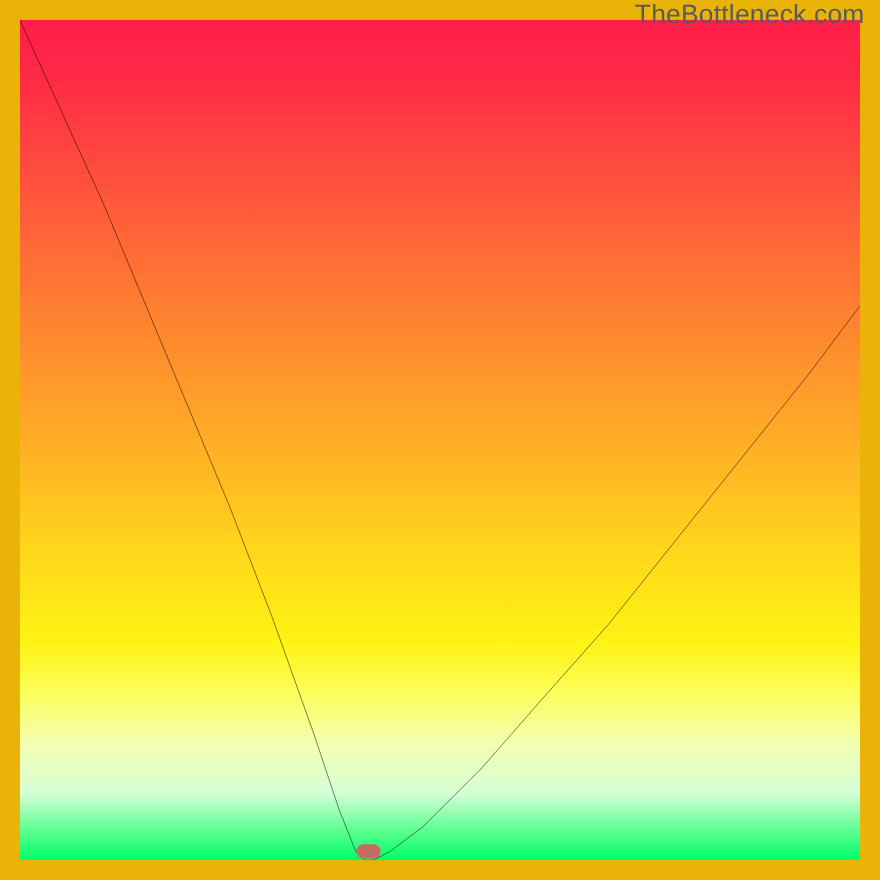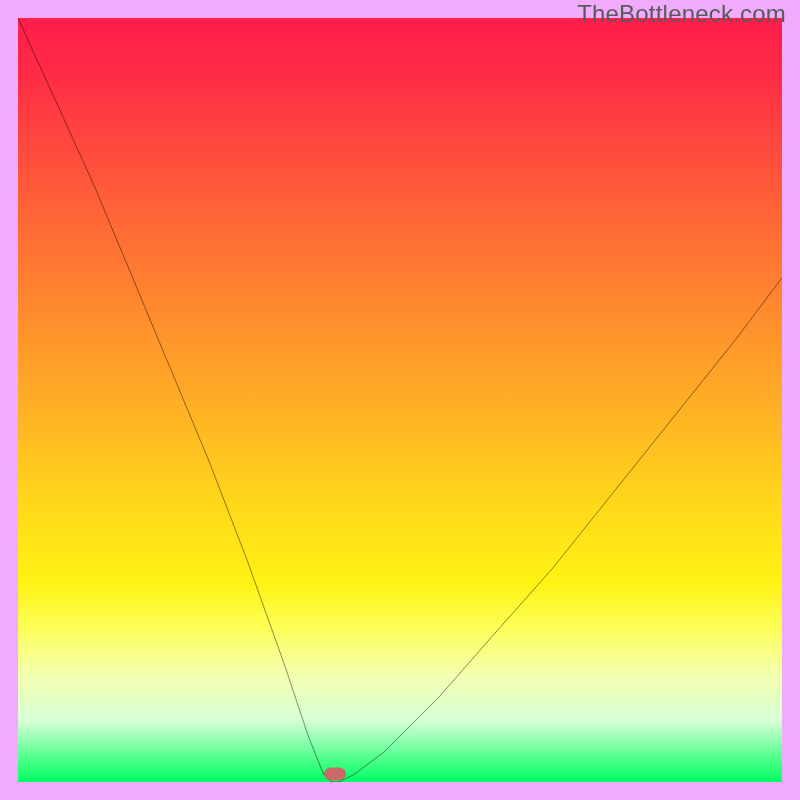--- a/index.html
+++ b/index.html
@@ -10,21 +10,21 @@
     overflow: hidden;
     background: #000;
     font-family: Arial, Helvetica, sans-serif;
   }
   .frame {
     position: absolute;
     left: 0;
     top: 0;
     width: 800px;
     height: 800px;
-    background: #f0abfc;
+    background: #eab308;
   }
   .plot {
     position: absolute;
     left: 18px;
     top: 18px;
     width: 764px;
     height: 764px;
     overflow: hidden;
   }
   .gradient {

